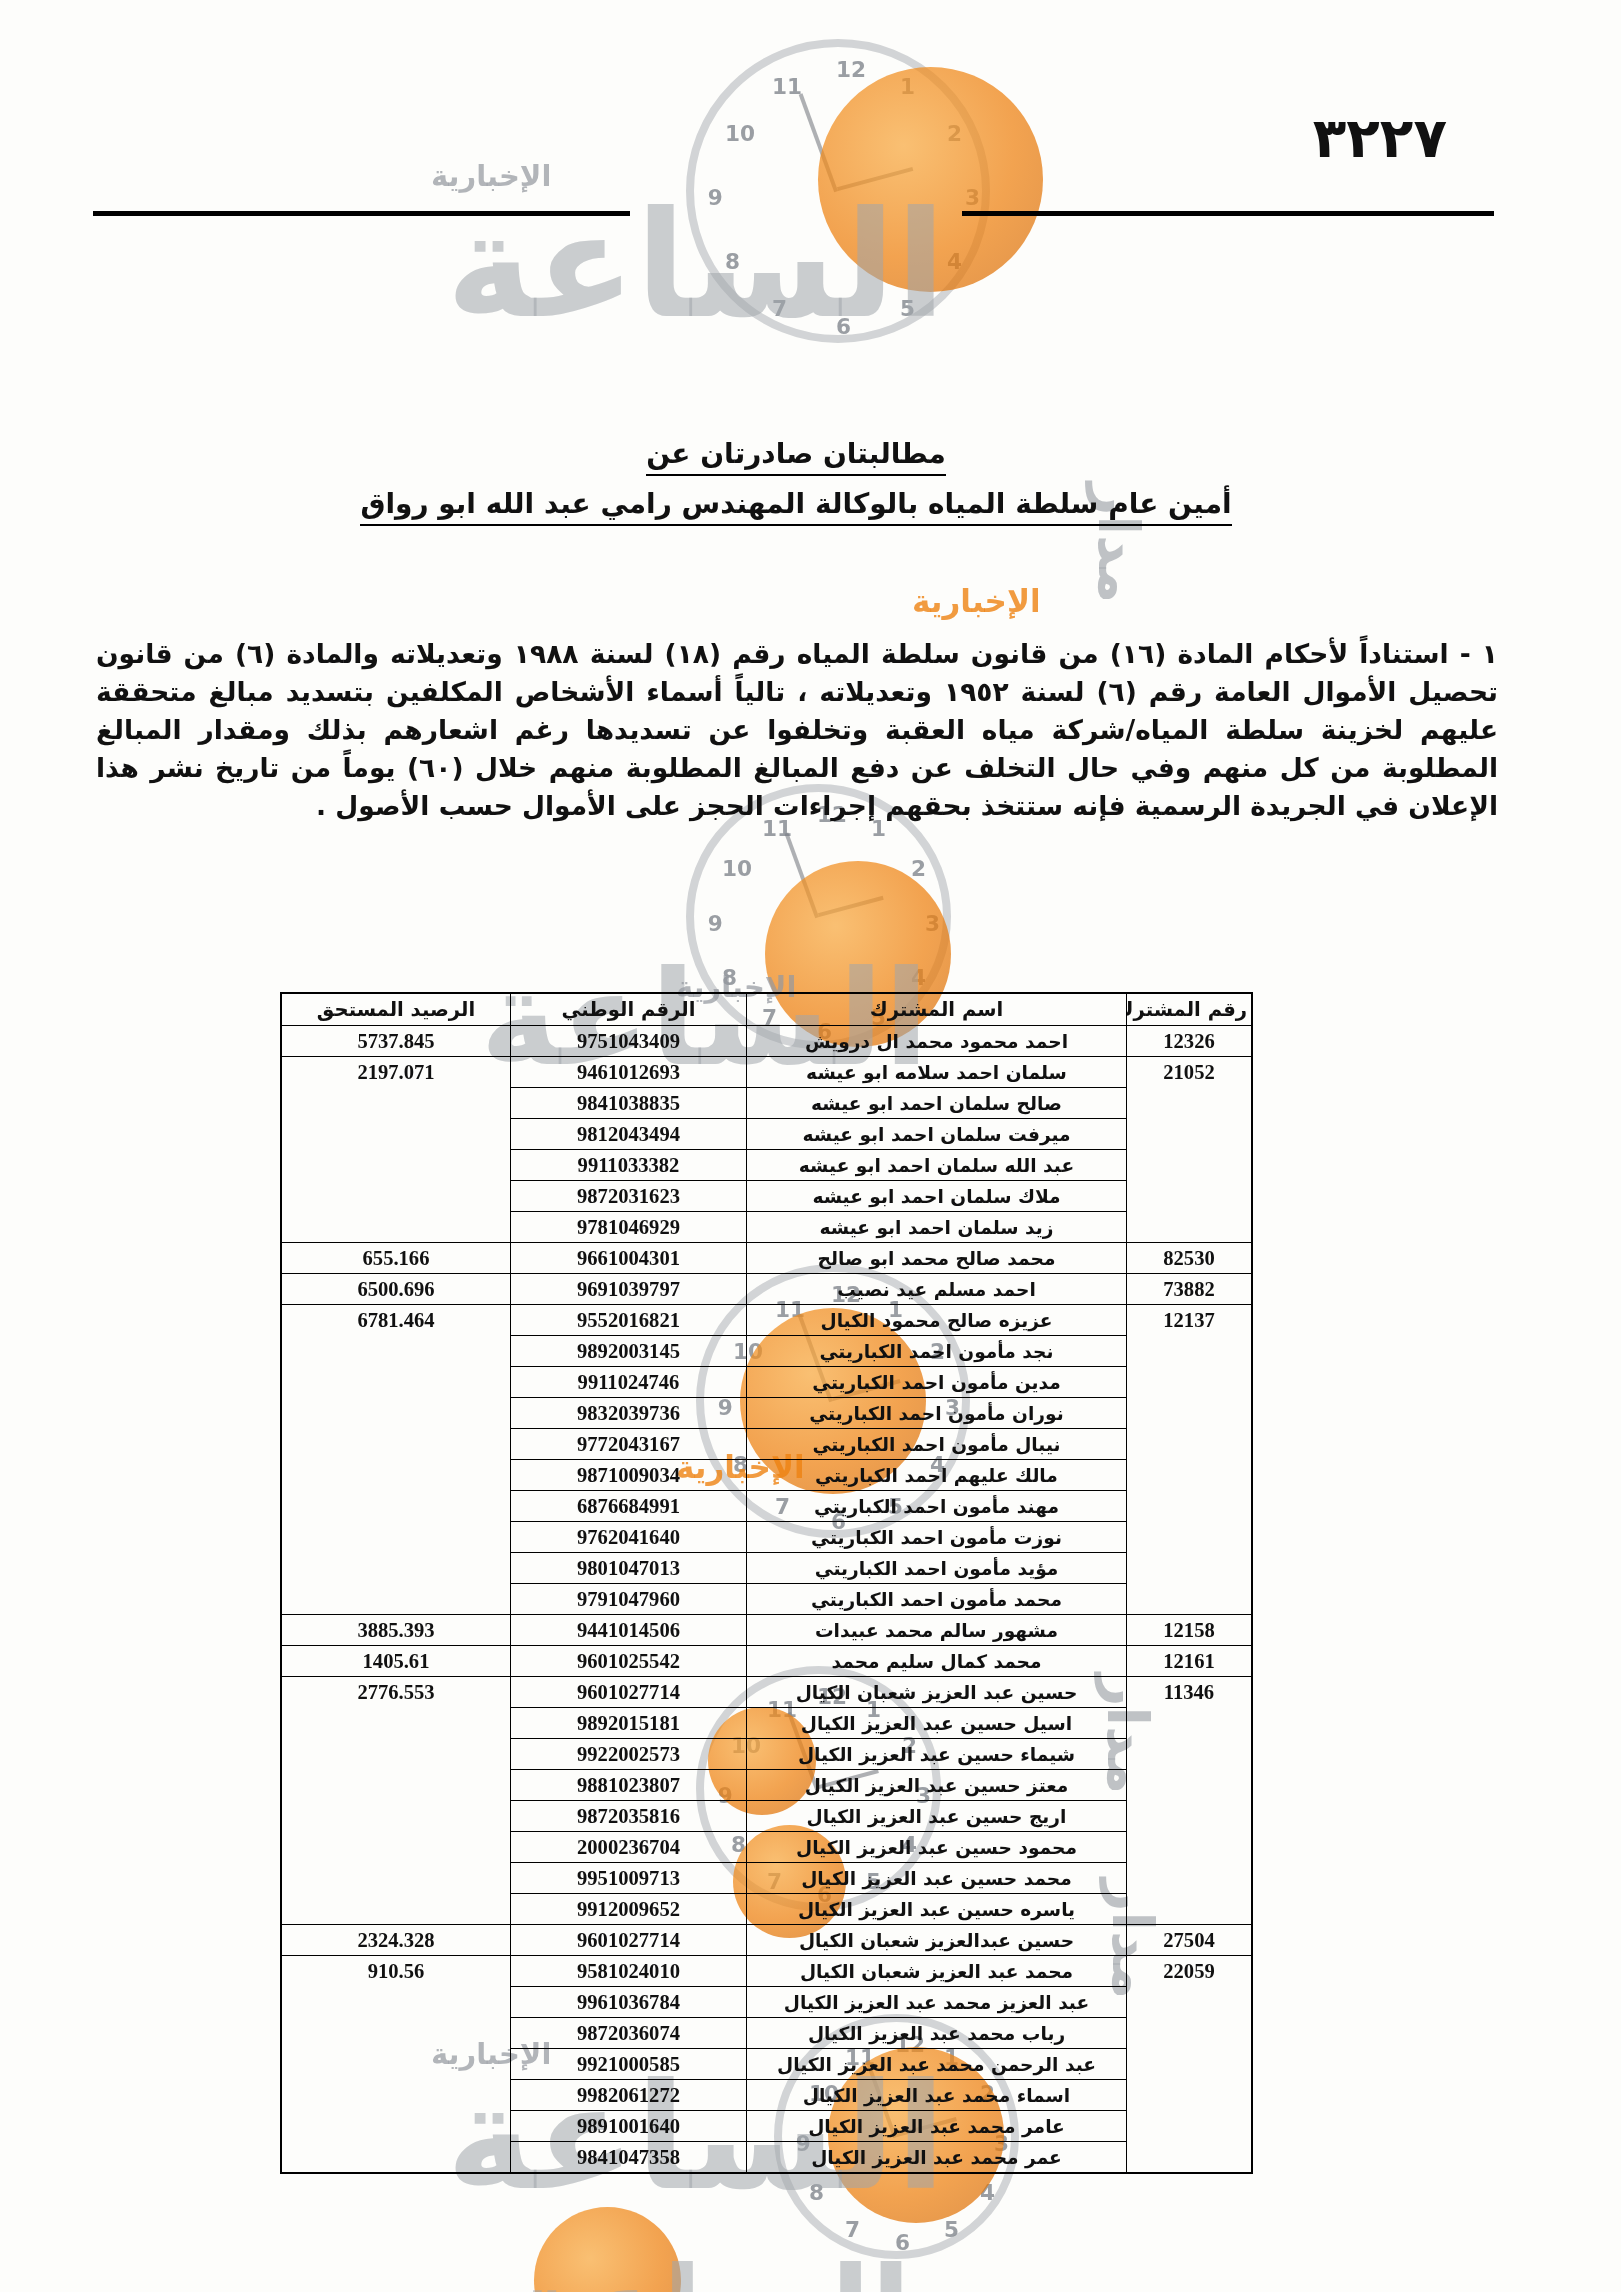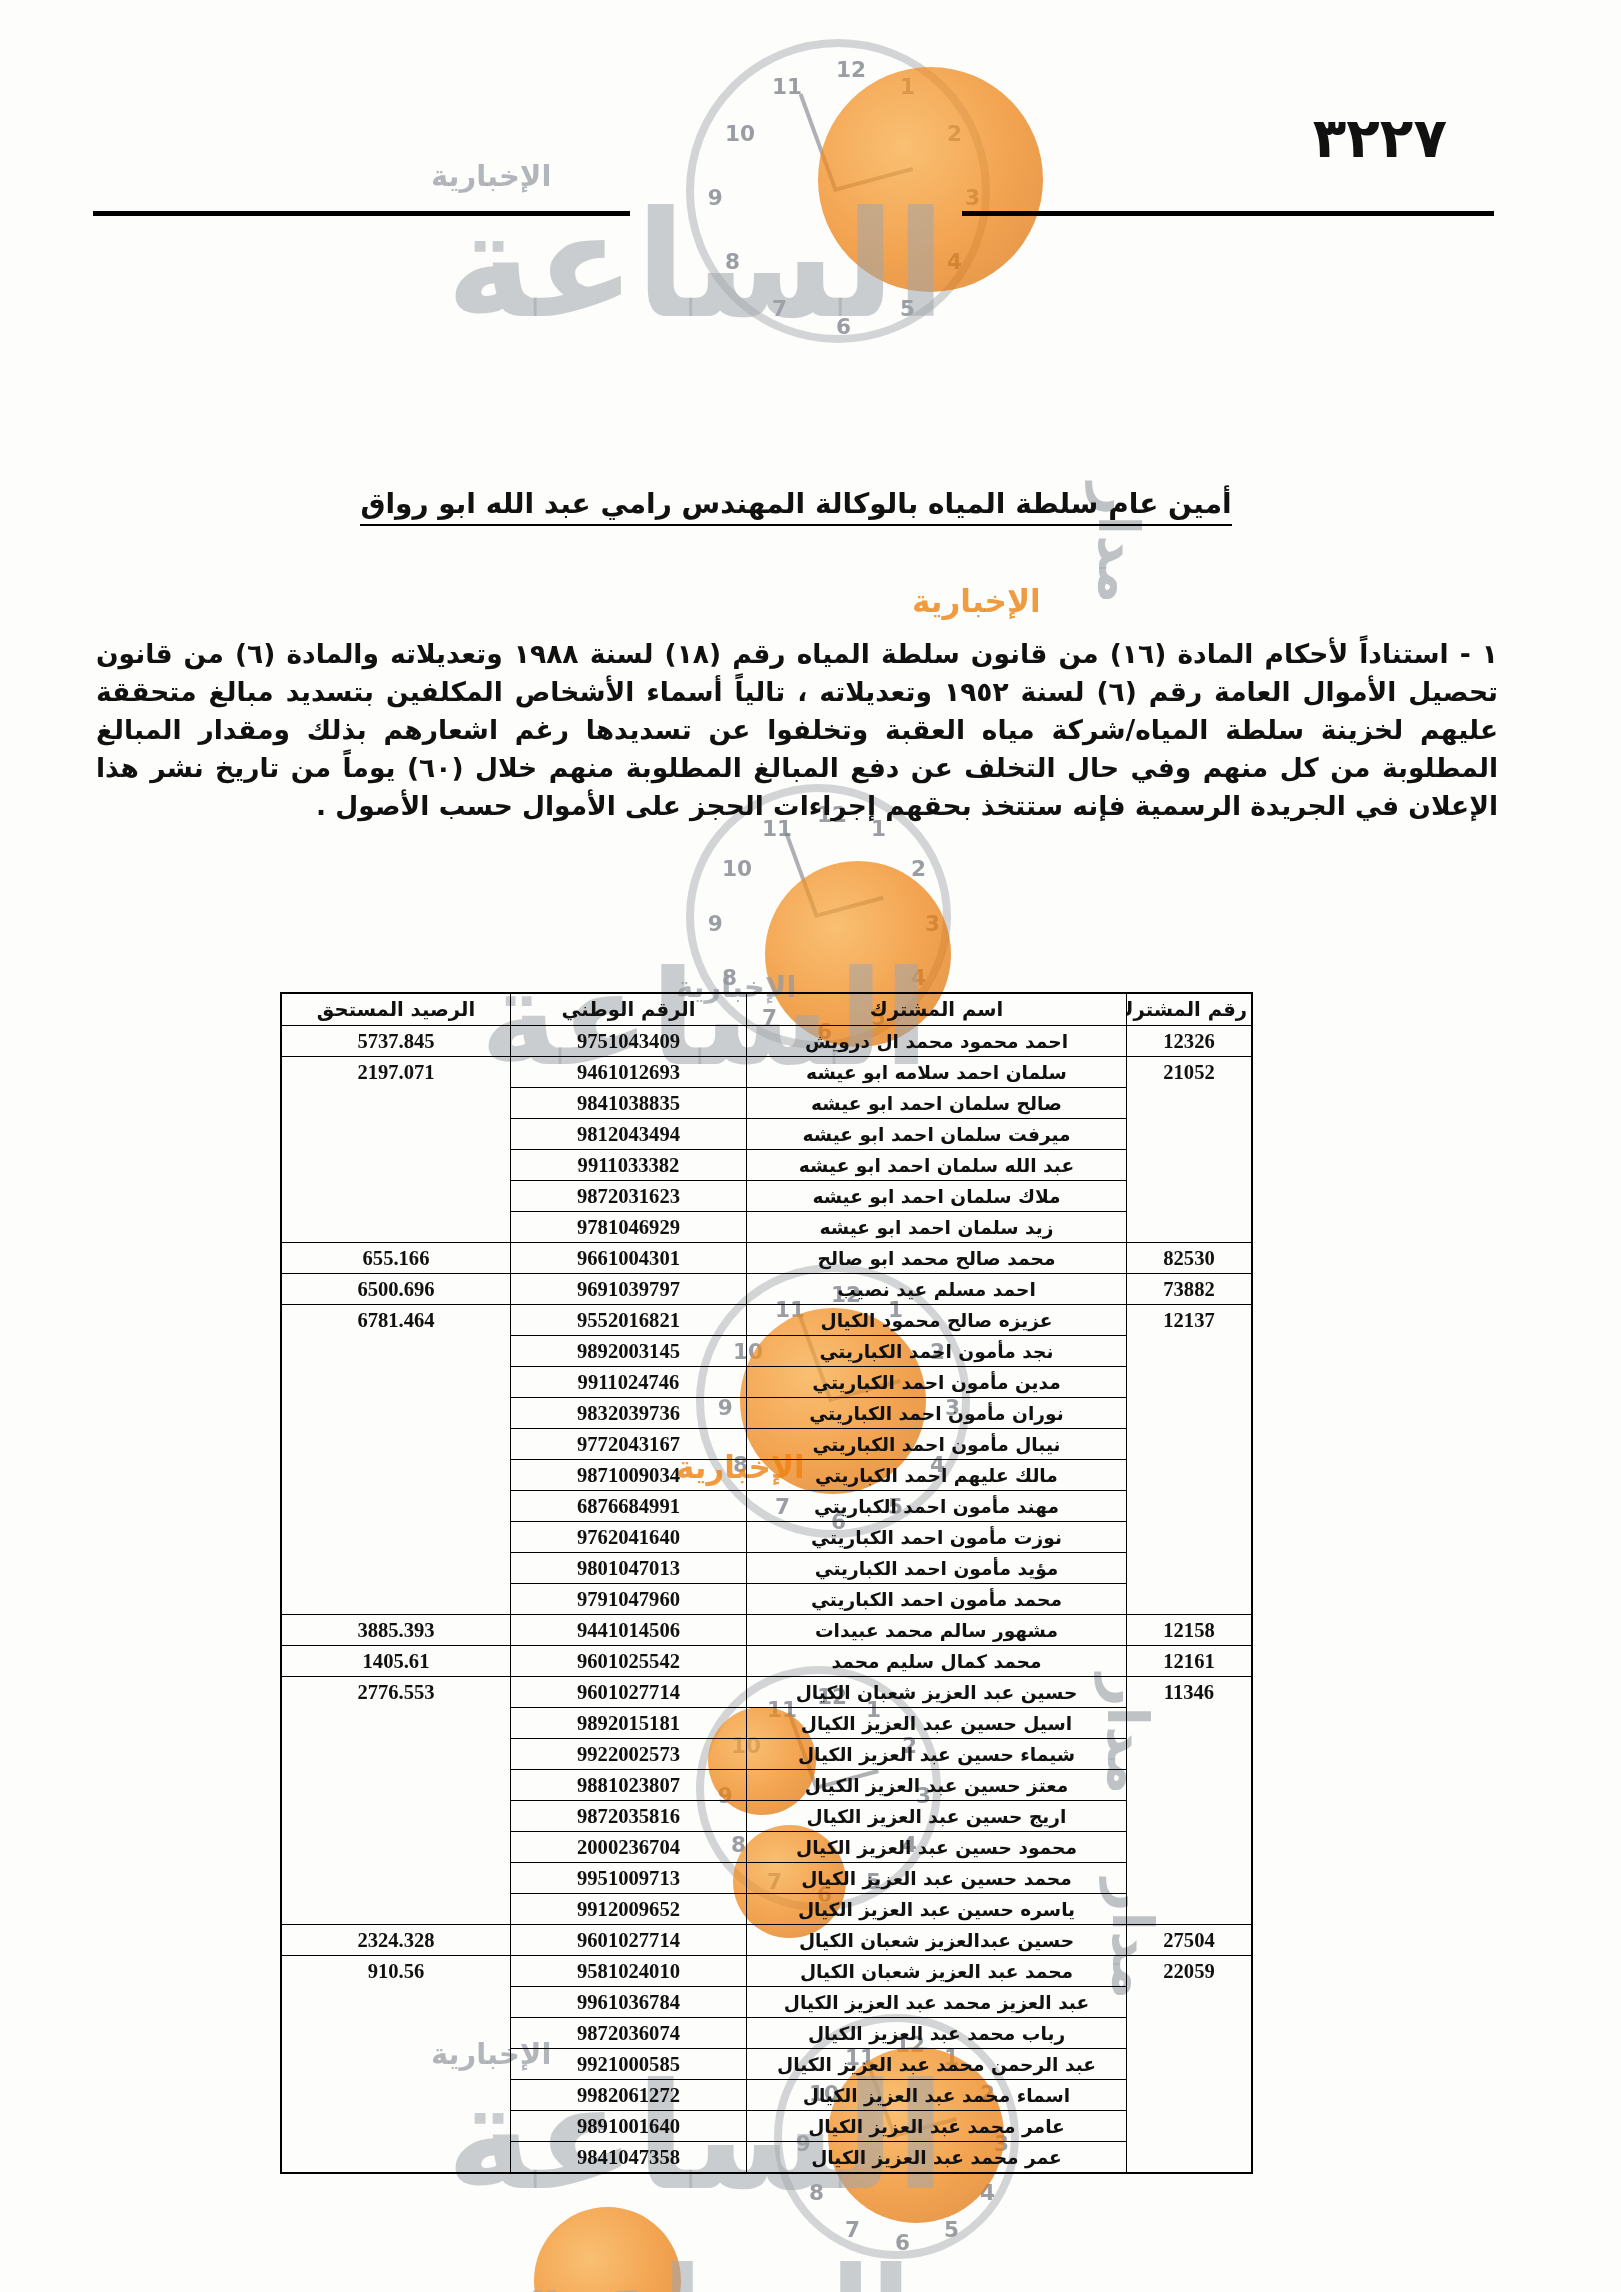--- a/index.html
+++ b/index.html
@@ -157,20 +157,23 @@
   </div>
 
   <div class="content">
 
     <div class="page-number">٣٢٢٧</div>
 
     <div class="rule left-seg"></div>
     <div class="rule right-seg"></div>
 
 
+    <div class="hwrap sub1">
+      <span class="u">مطالبتان صادرتان عن</span>
+    </div>
     <div class="hwrap sub2">
       <span class="u">أمين عام سلطة المياه بالوكالة المهندس رامي عبد الله ابو رواق</span>
     </div>
 
     <p class="notice">١ - استناداً لأحكام المادة (١٦) من قانون سلطة المياه رقم (١٨) لسنة ١٩٨٨ وتعديلاته والمادة (٦) من قانون تحصيل الأموال العامة رقم (٦) لسنة ١٩٥٢ وتعديلاته ، تالياً أسماء الأشخاص المكلفين بتسديد مبالغ متحققة عليهم لخزينة سلطة المياه/شركة مياه العقبة وتخلفوا عن تسديدها رغم اشعارهم بذلك ومقدار المبالغ المطلوبة من كل منهم وفي حال التخلف عن دفع المبالغ المطلوبة منهم خلال (٦٠) يوماً من تاريخ نشر هذا الإعلان في الجريدة الرسمية فإنه ستتخذ بحقهم إجراءات الحجز على الأموال حسب الأصول .</p>
 
     <table class="subs">
       <colgroup>
         <col style="width:125px">
         <col style="width:380px">

